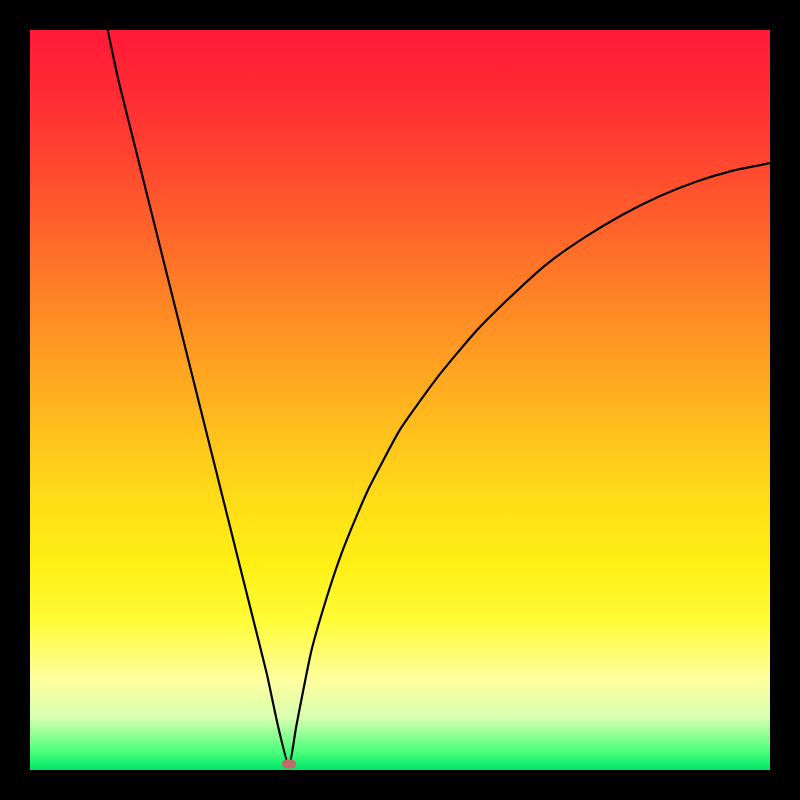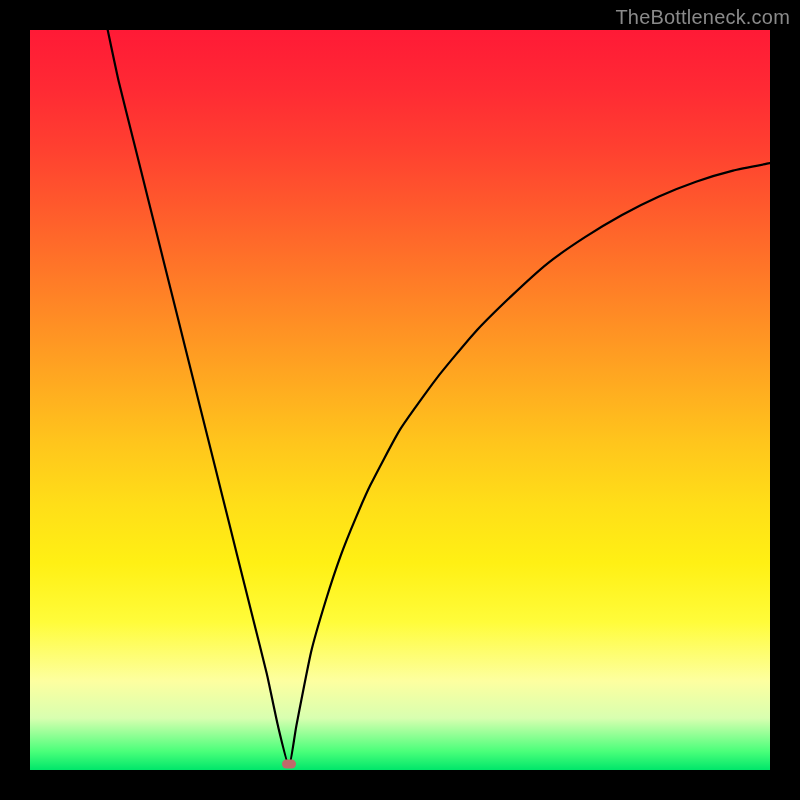--- a/index.html
+++ b/index.html
@@ -64,20 +64,19 @@
     color: #8a8a8a;
     font-size: 20px;
     letter-spacing: 0.2px;
     user-select: none;
   }
 </style>
 </head>
 <body>
 
 <div class="stage">
-  <div class="watermark">TheBottleneck.com</div>
   <div class="plot-area">
     <svg class="curve" viewBox="0 0 740 740" preserveAspectRatio="none">
       <path id="curve-path" d="M 77.70 0.00 C 78.63 4.32, 86.64 42.55, 88.80 51.80 C 90.96 61.05, 101.13 101.13, 103.60 111.00 C 106.07 120.87, 115.93 160.33, 118.40 170.20 C 120.87 180.07, 130.73 219.53, 133.20 229.40 C 135.67 239.27, 145.53 278.73, 148.00 288.60 C 150.47 298.47, 160.33 337.93, 162.80 347.80 C 165.27 357.67, 175.13 397.13, 177.60 407.00 C 180.07 416.87, 189.93 456.33, 192.40 466.20 C 194.87 476.07, 204.73 515.53, 207.20 525.40 C 209.67 535.27, 219.53 574.73, 222.00 584.60 C 224.47 594.47, 234.64 634.55, 236.80 643.80 C 238.96 653.05, 246.05 687.89, 247.90 695.60 C 249.75 703.31, 257.46 736.30, 259.00 736.30 C 260.54 736.30, 264.55 705.16, 266.40 695.60 C 268.25 686.04, 278.73 632.08, 281.20 621.60 C 283.67 611.12, 293.53 577.82, 296.00 569.80 C 298.47 561.78, 308.33 532.18, 310.80 525.40 C 313.27 518.62, 323.13 494.26, 325.60 488.40 C 328.07 482.54, 336.70 462.50, 340.40 455.10 C 344.10 447.70, 364.45 408.54, 370.00 399.60 C 375.55 390.66, 400.83 355.82, 407.00 347.80 C 413.17 339.78, 437.83 310.18, 444.00 303.40 C 450.17 296.62, 474.83 272.26, 481.00 266.40 C 487.17 260.54, 511.83 238.03, 518.00 233.10 C 524.17 228.17, 548.83 211.21, 555.00 207.20 C 561.17 203.19, 585.83 188.39, 592.00 185.00 C 598.17 181.61, 622.83 169.28, 629.00 166.50 C 635.17 163.72, 659.83 153.86, 666.00 151.70 C 672.17 149.54, 696.83 142.14, 703.00 140.60 C 709.17 139.06, 736.92 133.82, 740.00 133.20" fill="none" stroke="#000" stroke-width="2.2" stroke-linejoin="round" stroke-linecap="round"></path>
     </svg>
     <div id="min-marker" class="marker" style="left: 259px; top: 734.08px;"></div>
   </div>
 </div>
 
 </body></html>

